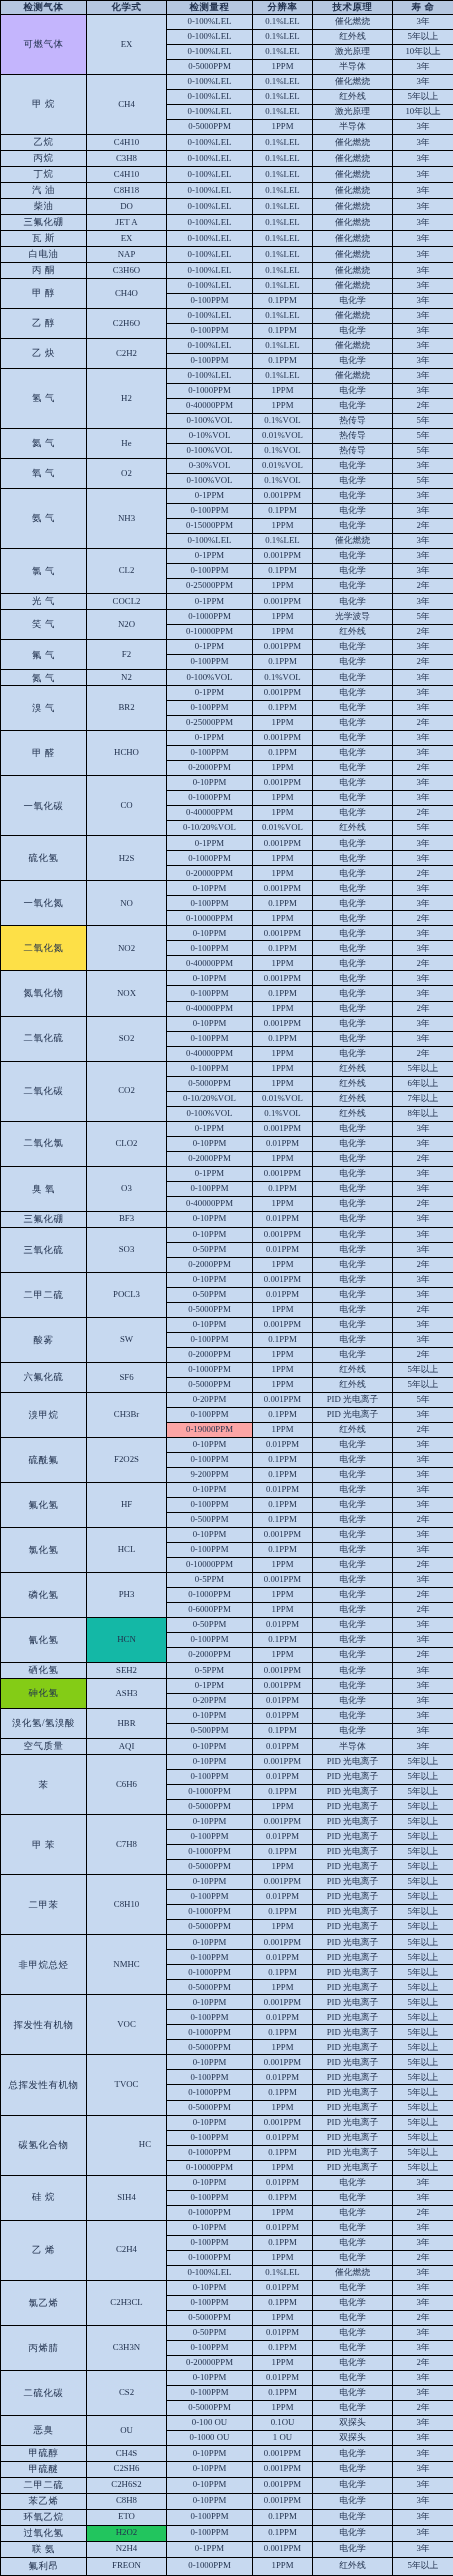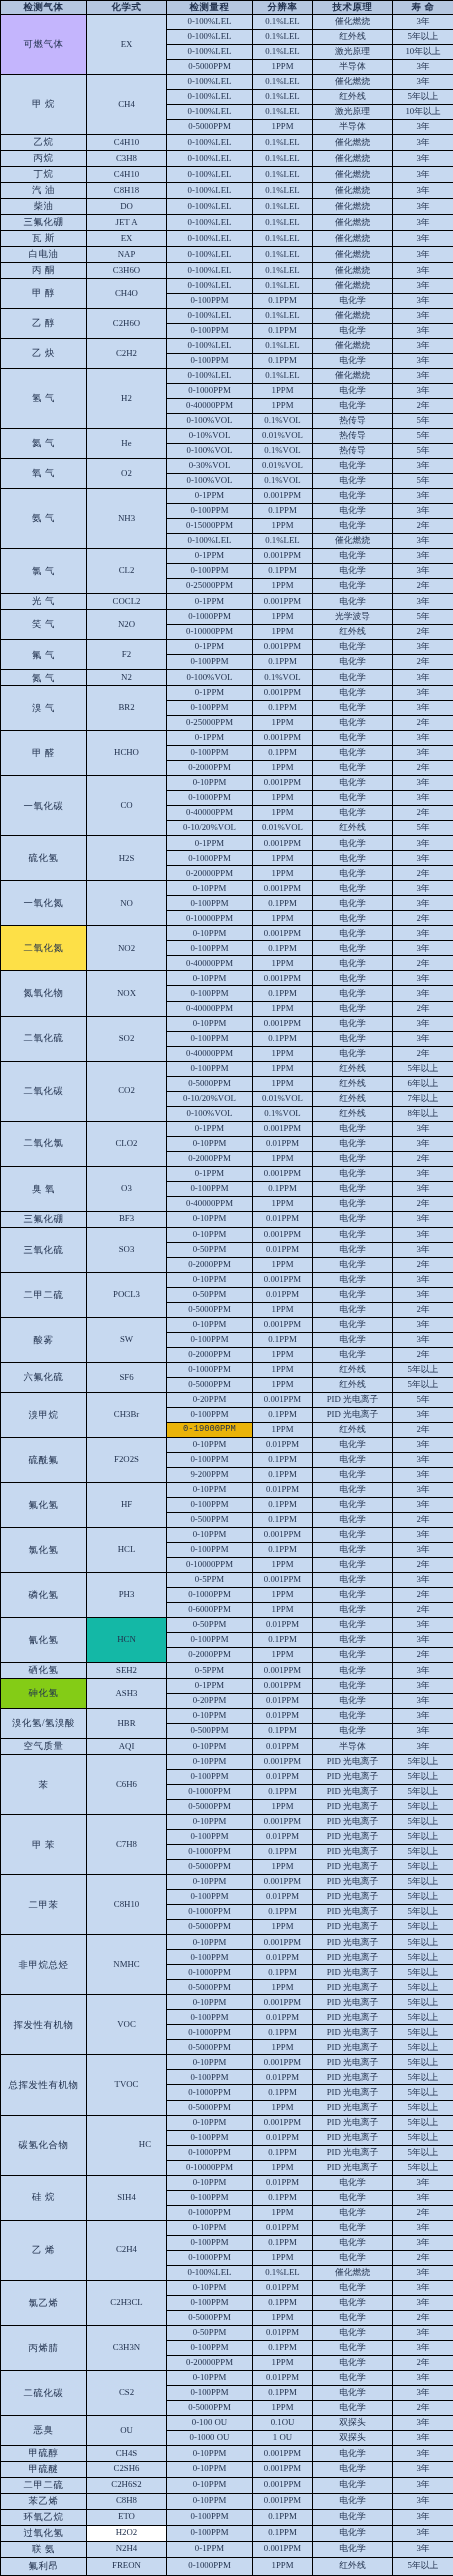--- a/index.html
+++ b/index.html
@@ -686,21 +686,21 @@
           <td style="background: rgb(199, 217, 240);">PID 光电离子</td>
           <td style="background: rgb(199, 217, 240);">5年</td>
         </tr>
         <tr>
           <td style="background: rgb(199, 217, 240);">0-100PPM</td>
           <td style="background: rgb(199, 217, 240);">0.1PPM</td>
           <td style="background: rgb(199, 217, 240);">PID 光电离子</td>
           <td style="background: rgb(199, 217, 240);">3年</td>
         </tr>
         <tr>
-          <td style="background: #eab308; font-family: Liberation Mono, monospace;">0-19000PPM</td>
+          <td style="background: #fca5a5;">0-19000PPM</td>
           <td style="background: rgb(199, 217, 240);">1PPM</td>
           <td style="background: rgb(199, 217, 240);">红外线</td>
           <td style="background: rgb(199, 217, 240);">2年</td>
         </tr>
         <tr class="group-start">
           <td rowspan="3" class="gas-cell" style="background: rgb(199, 217, 240);">硫酰氟</td>
           <td rowspan="3" class="formula-cell" style="background: rgb(199, 217, 240);">F2O2S</td>
           <td style="background: rgb(199, 217, 240);">0-10PPM</td>
           <td style="background: rgb(199, 217, 240);">0.01PPM</td>
           <td style="background: rgb(199, 217, 240);">电化学</td>
@@ -1179,21 +1179,21 @@
         <tr class="group-start">
           <td rowspan="1" class="gas-cell" style="background: rgb(199, 217, 240);">环氧乙烷</td>
           <td rowspan="1" class="formula-cell" style="background: rgb(199, 217, 240);">ETO</td>
           <td style="background: rgb(199, 217, 240);">0-100PPM</td>
           <td style="background: rgb(199, 217, 240);">0.1PPM</td>
           <td style="background: rgb(199, 217, 240);">电化学</td>
           <td style="background: rgb(199, 217, 240);">3年</td>
         </tr>
         <tr class="group-start">
           <td rowspan="1" class="gas-cell" style="background: rgb(199, 217, 240);">过氧化氢</td>
-          <td rowspan="1" class="formula-cell" style="background: #ffffff;">H2O2</td>
+          <td rowspan="1" class="formula-cell" style="background: #22c55e;">H2O2</td>
           <td style="background: rgb(199, 217, 240);">0-100PPM</td>
           <td style="background: rgb(199, 217, 240);">0.1PPM</td>
           <td style="background: rgb(199, 217, 240);">电化学</td>
           <td style="background: rgb(199, 217, 240);">3年</td>
         </tr>
         <tr class="group-start">
           <td rowspan="1" class="gas-cell" style="background: rgb(199, 217, 240);">联 氨</td>
           <td rowspan="1" class="formula-cell" style="background: rgb(199, 217, 240);">N2H4</td>
           <td style="background: rgb(199, 217, 240);">0-1PPM</td>
           <td style="background: rgb(199, 217, 240);">0.001PPM</td>

